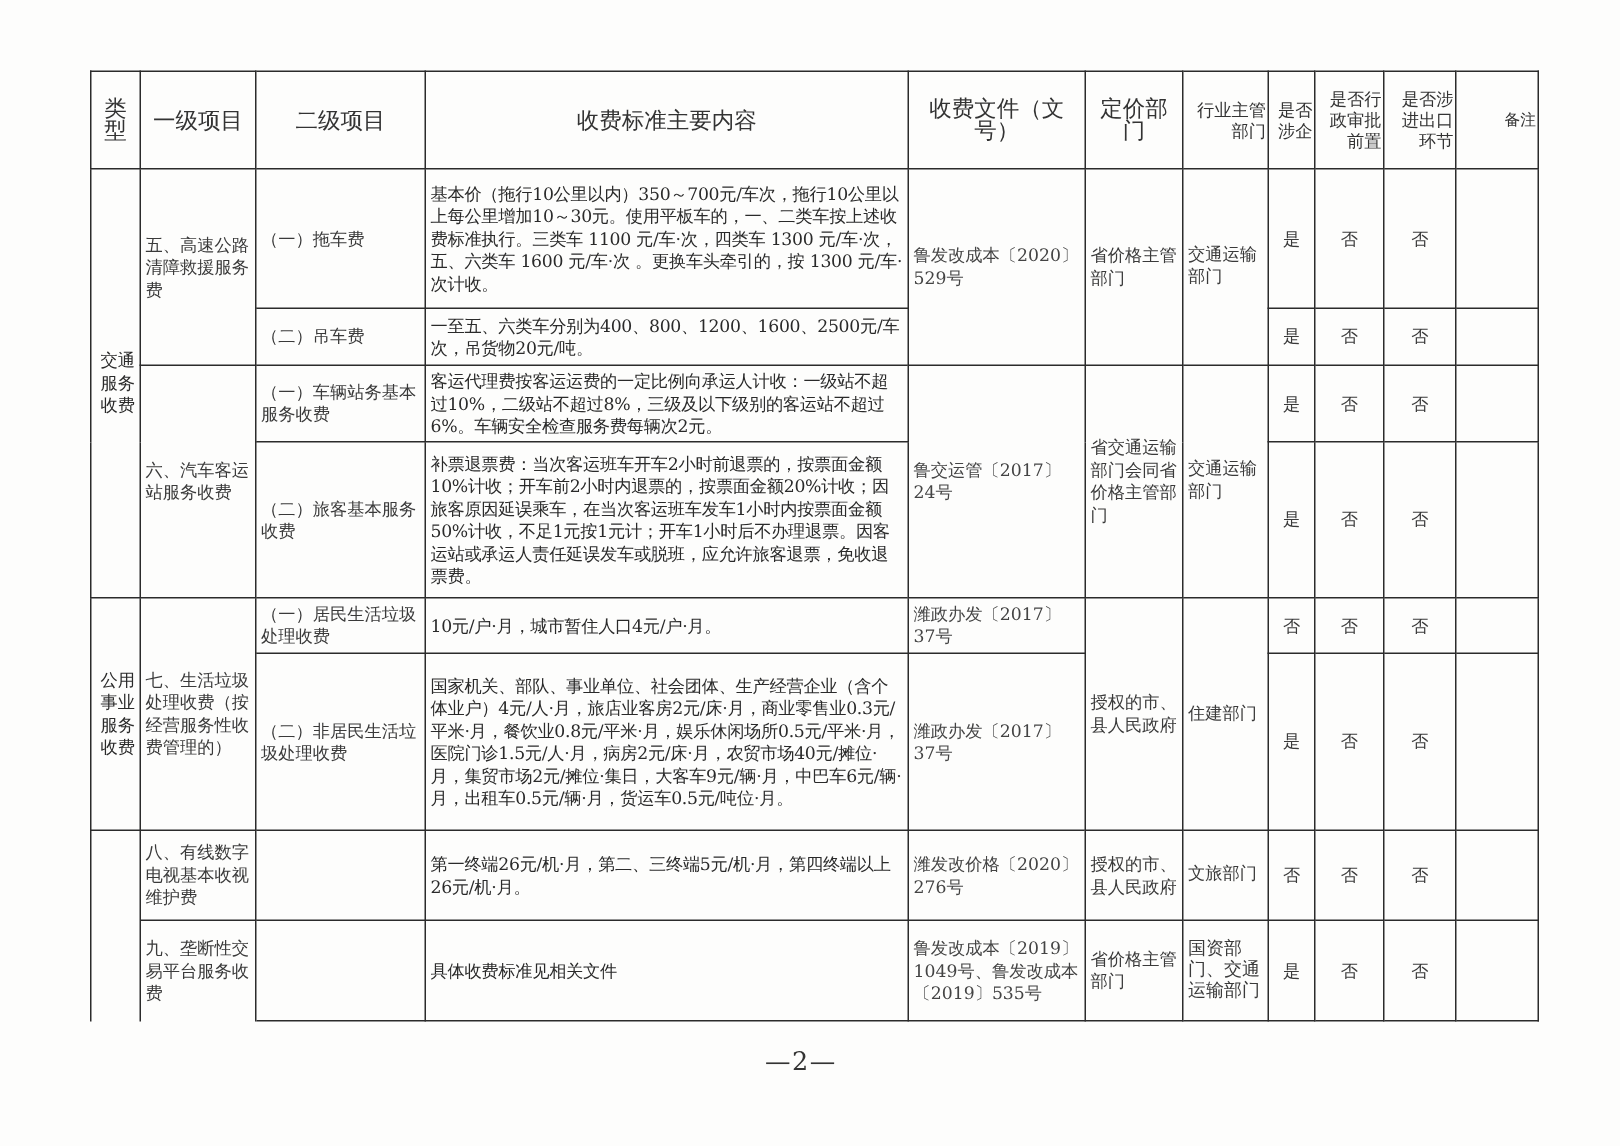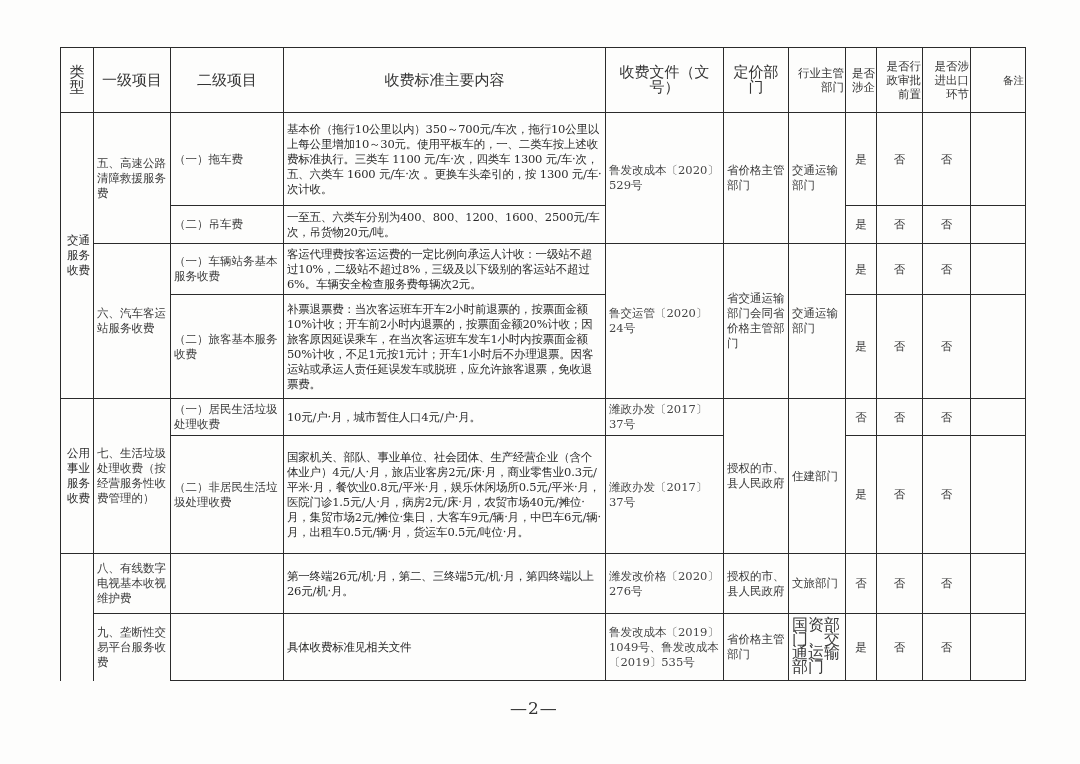--- a/index.html
+++ b/index.html
@@ -73,21 +73,21 @@
     <td class="flag">是</td>
     <td class="flag">否</td>
     <td class="flag">否</td>
     <td></td>
   </tr>
 
   <tr style="height:51px">
     <td class="lvl1" rowspan="2">六、汽车客运站服务收费</td>
     <td class="lvl2">（一）车辆站务基本服务收费</td>
     <td class="content">客运代理费按客运运费的一定比例向承运人计收：一级站不超过10%，二级站不超过8%，三级及以下级别的客运站不超过6%。车辆安全检查服务费每辆次2元。</td>
-    <td class="doc" rowspan="2">鲁交运管〔2020〕24号</td>
+    <td class="doc" rowspan="2">鲁交运管〔2017〕24号</td>
     <td class="dept" rowspan="2">省交通运输部门会同省价格主管部门</td>
     <td class="dept ctr" rowspan="2">交通运输部门</td>
     <td class="flag">是</td>
     <td class="flag">否</td>
     <td class="flag">否</td>
     <td></td>
   </tr>
 
   <tr style="height:104px">
     <td class="lvl2">（二）旅客基本服务收费</td>
@@ -136,21 +136,21 @@
     <td></td>
   </tr>
 
   <tr style="height:67px">
     <td style="border-top:none;border-bottom:none"></td>
     <td class="lvl1" style="border-bottom:none">九、垄断性交易平台服务收费</td>
     <td class="lvl2"></td>
     <td class="content">具体收费标准见相关文件</td>
     <td class="doc">鲁发改成本〔2019〕1049号、鲁发改成本〔2019〕535号</td>
     <td class="dept">省价格主管部门</td>
-    <td class="dept ctr" style="font-size:16px;line-height:14px">国资部门、交通运输部门</td>
+    <td class="dept ctr" style="font-size:12px;line-height:14px">国资部门、交通运输部门</td>
     <td class="flag">是</td>
     <td class="flag">否</td>
     <td class="flag">否</td>
     <td></td>
   </tr>
 </tbody>
   </table>
 
 <div class="pagenum">—2—</div>
 

